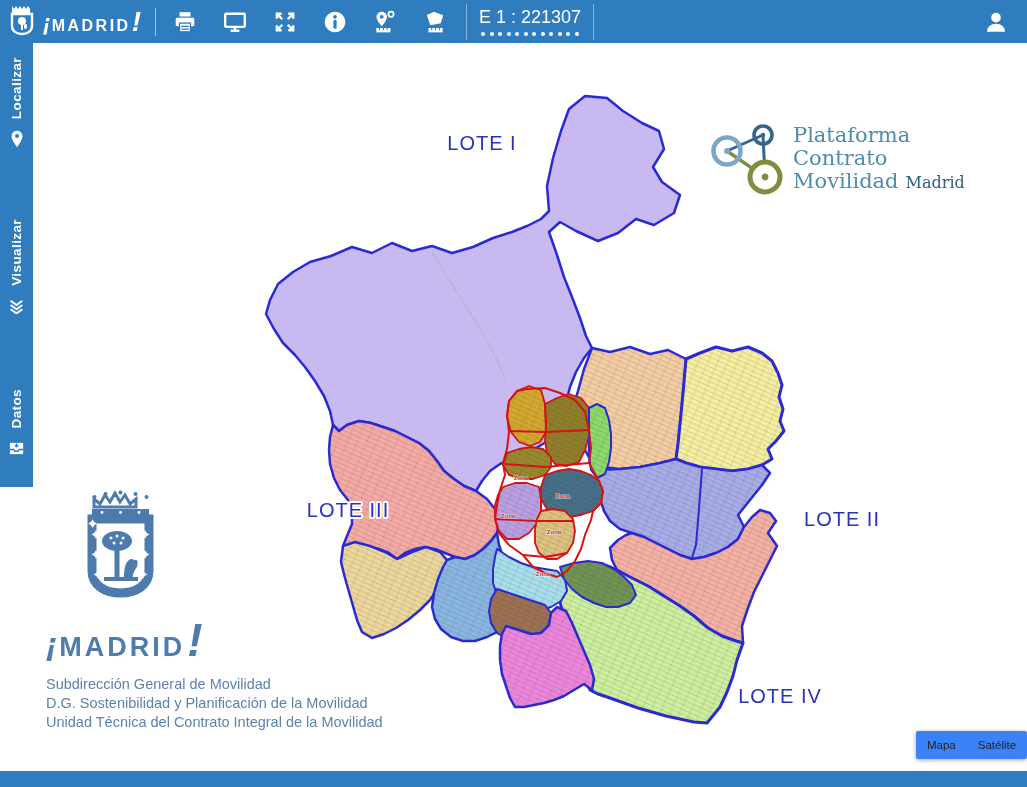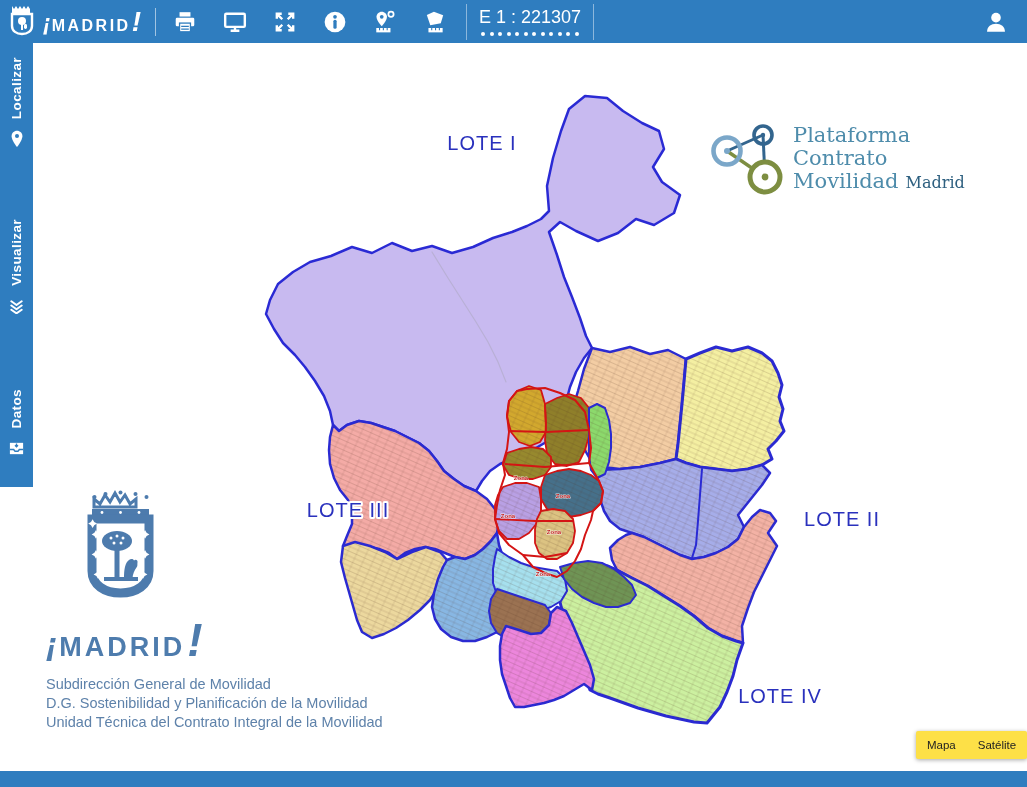--- a/index.html
+++ b/index.html
@@ -48,21 +48,21 @@
   .fbrand{position:absolute;left:46px;top:489px;z-index:2;}
   .fcrest{margin-left:32px;}
   .wm2{color:#4e7cad;display:flex;align-items:baseline;line-height:1;margin-top:2px;}
   .wm2 .excl-open{font-size:34px;font-style:italic;font-weight:700;margin-right:2px;}
   .wm2 .brand-name{font-size:27px;font-weight:700;letter-spacing:3px;}
   .wm2 .excl-close{font-size:46px;font-style:italic;font-weight:700;margin-left:2px;}
   .orglines{color:#5e82aa;font-size:14.5px;line-height:19px;margin-top:12px;}
   .org-gap{margin-top:0;}
 
   
-  .maptype{position:absolute;left:916px;top:731px;background:#fde047;border-radius:2px;
+  .maptype{position:absolute;left:916px;top:731px;background:#3b82f6;border-radius:2px;
            box-shadow:0 1px 4px rgba(0,0,0,.35);display:flex;z-index:3;}
   .maptype button{padding:8px 11px;font-size:11.5px;color:#222;background:none;border:none;
                   cursor:pointer;font-family:"Liberation Sans",sans-serif;}
 
   
   .bottombar{position:absolute;left:0;bottom:0;width:100%;height:16px;background:var(--toolbar-bg,#2f7dbf);z-index:5;}
 </style>
 </head>
 <body>
 

